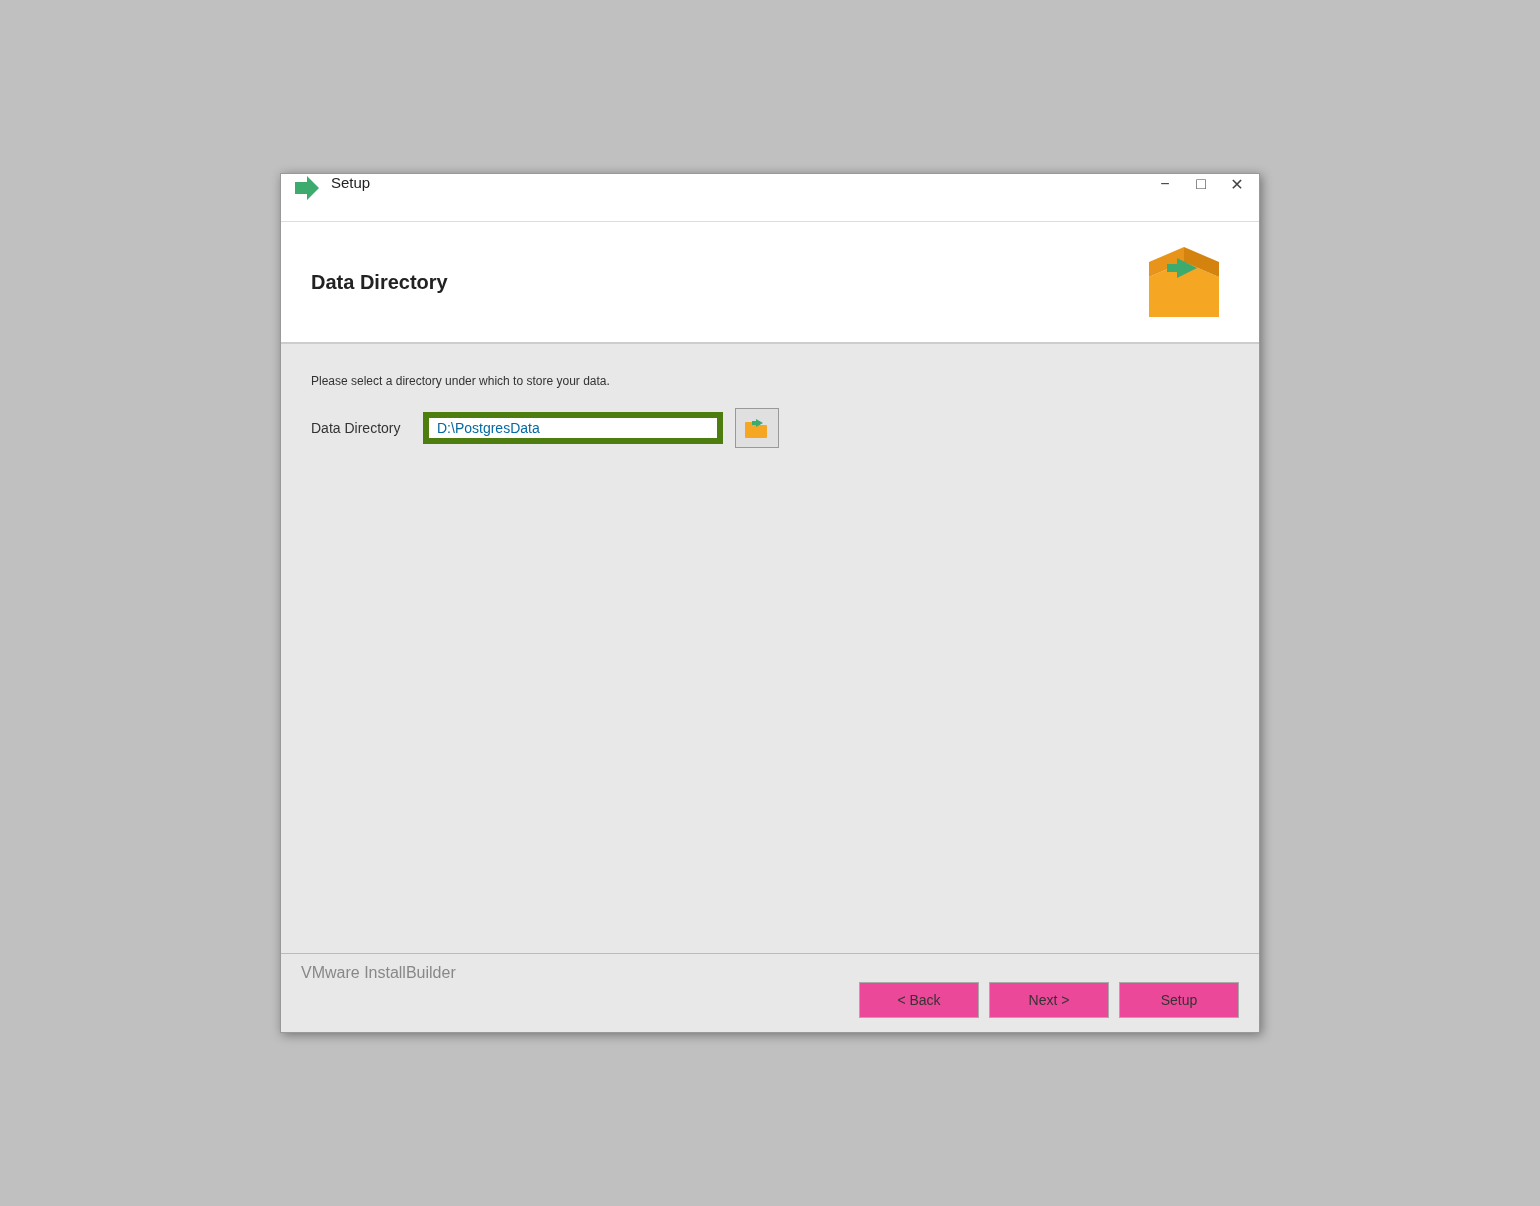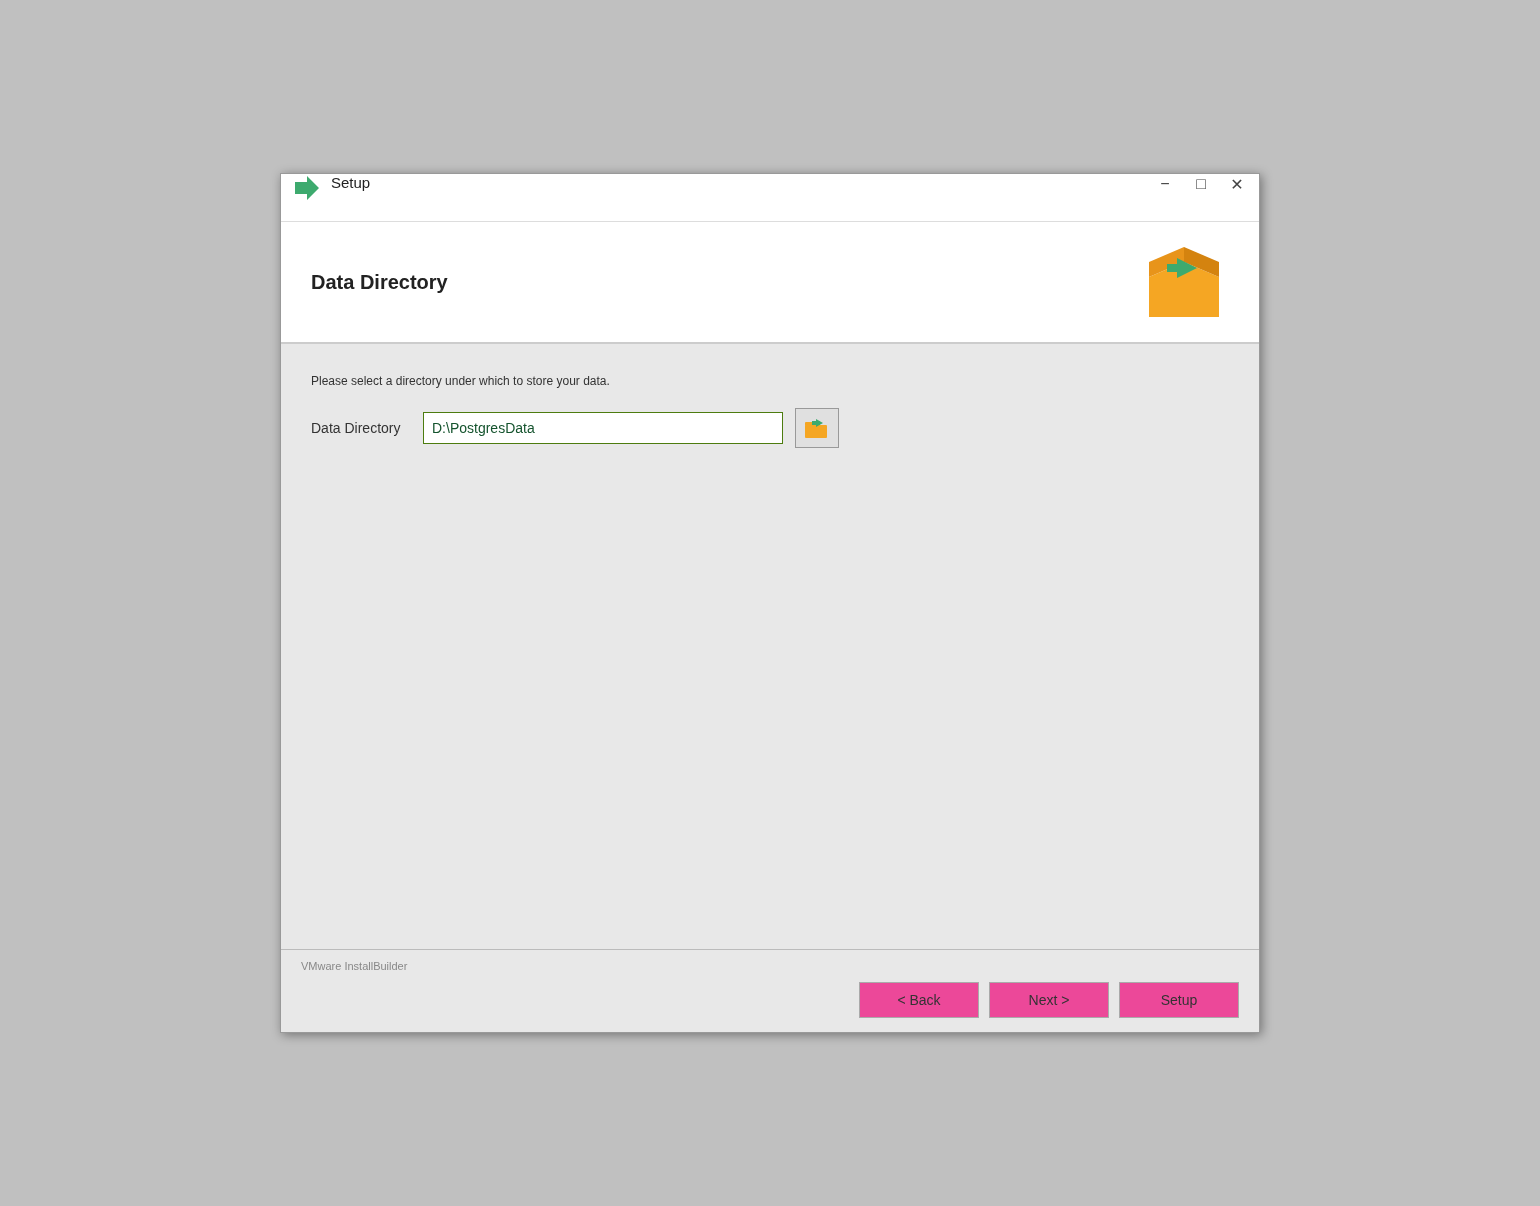--- a/index.html
+++ b/index.html
@@ -110,27 +110,27 @@
     }
 
     .form-label {
       font-size: 14px;
       color: #333;
       white-space: nowrap;
       min-width: 100px;
     }
 
     .form-input {
-      width: 360px;
+      width: 300px;
       height: 32px;
-      border: 1px solid #4d7c0f;
+      border: 6px solid #4d7c0f;
       background: #fff;
       padding: 4px 8px;
       font-size: 14px;
-      color: #14532d;
+      color: #0369a1;
     }
 
     .browse-btn {
       width: 44px;
       height: 40px;
       background: #e0e0e0;
       border: 1px solid #999;
       cursor: pointer;
       display: flex;
       align-items: center;
@@ -140,23 +140,22 @@
 
     
     .footer {
       background: #e8e8e8;
       border-top: 1px solid #bbb;
       padding: 10px 20px 14px 20px;
       flex-shrink: 0;
     }
 
     .footer-label {
-      font-size: 11px;
+      font-size: 16px;
       color: #888;
-      margin-bottom: 10px;
     }
 
     .footer-buttons {
       display: flex;
       justify-content: flex-end;
       gap: 10px;
     }
 
     .footer-btn {
       width: 120px;

